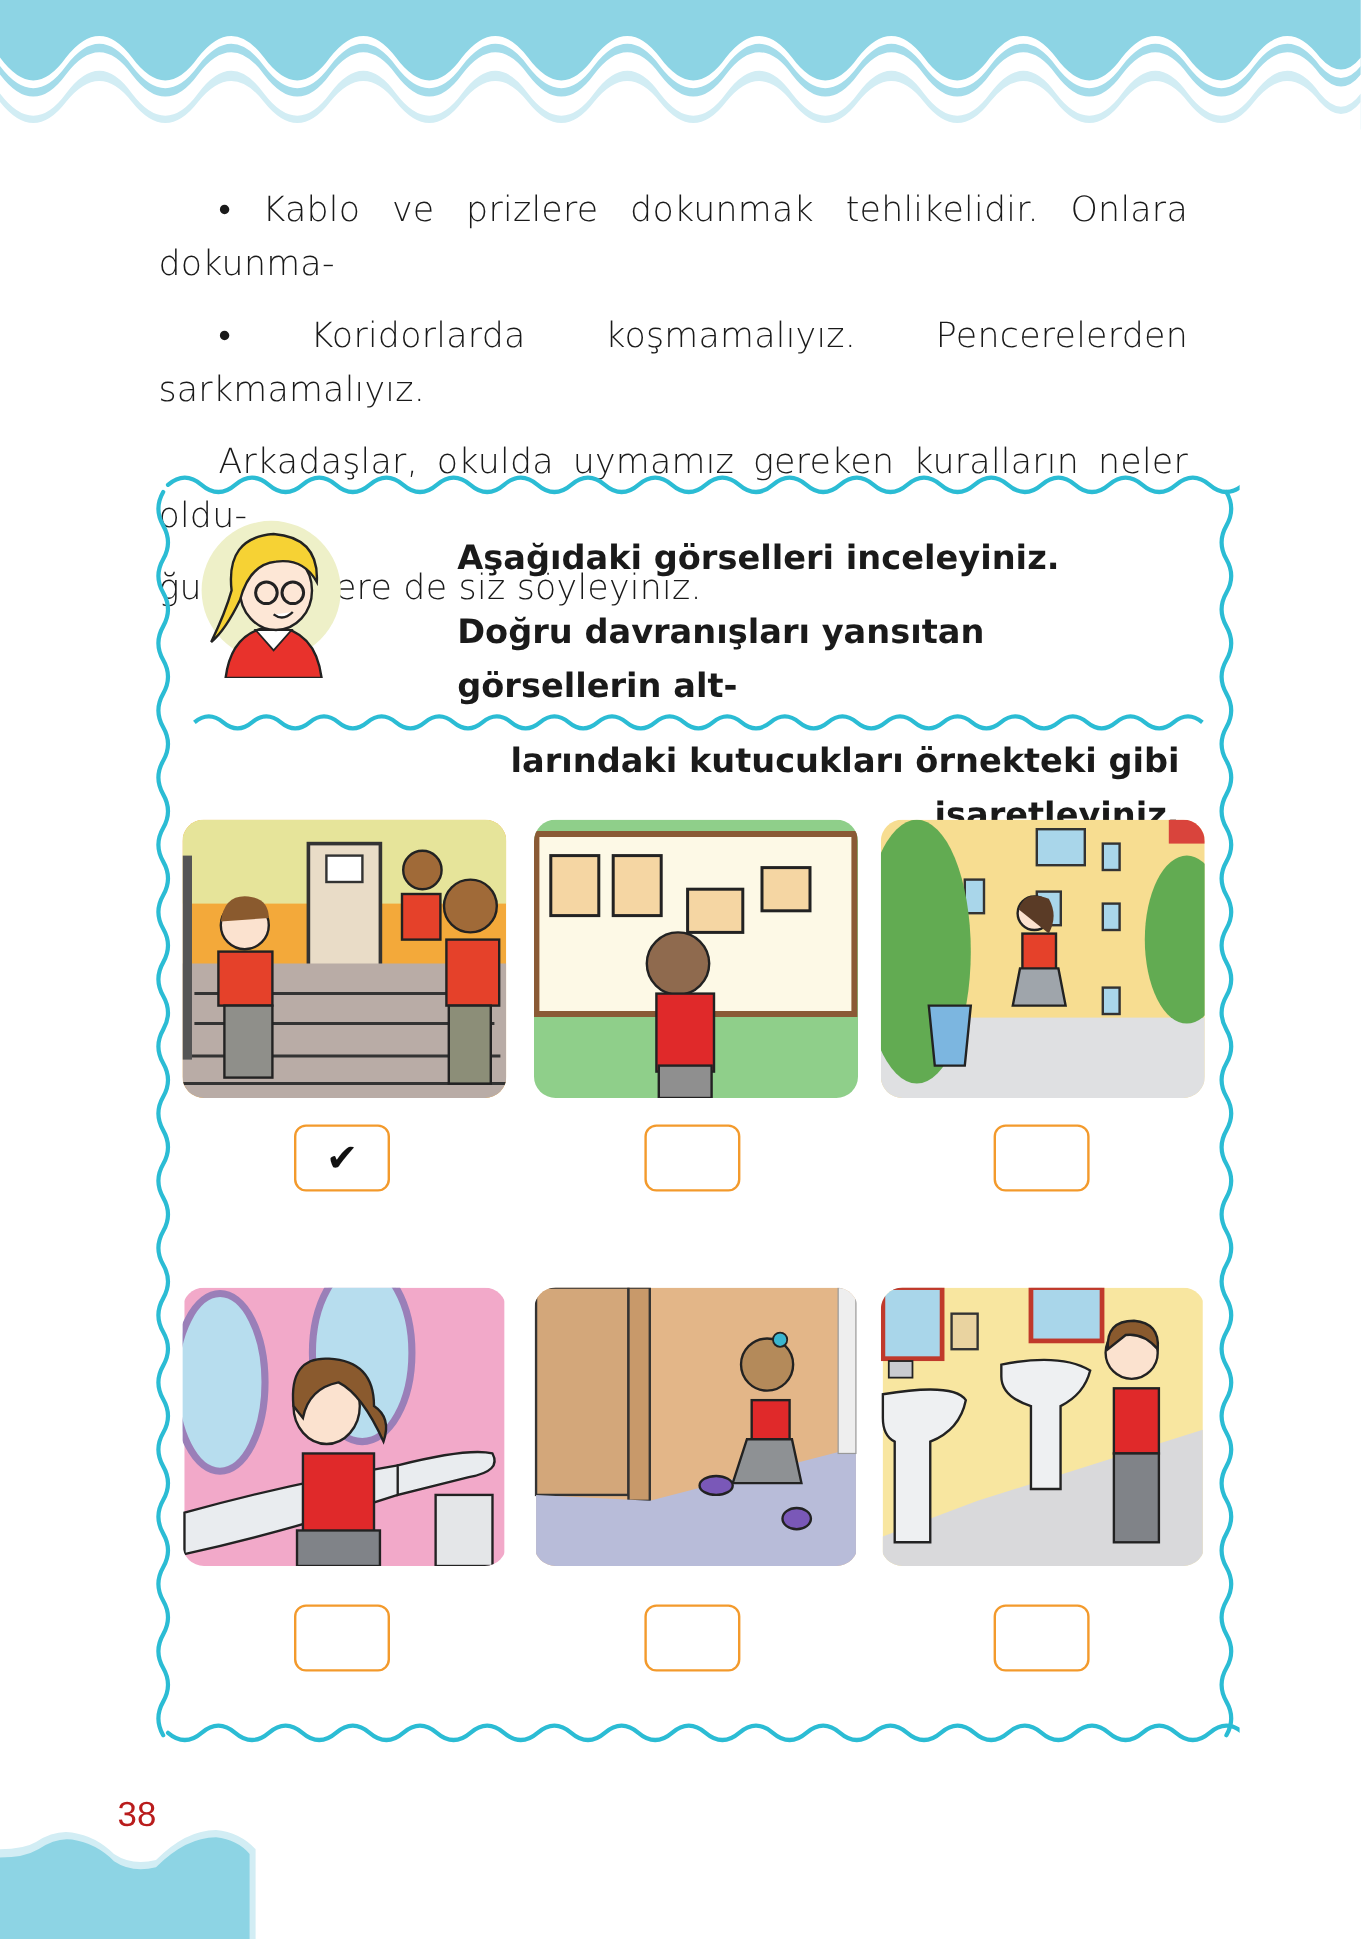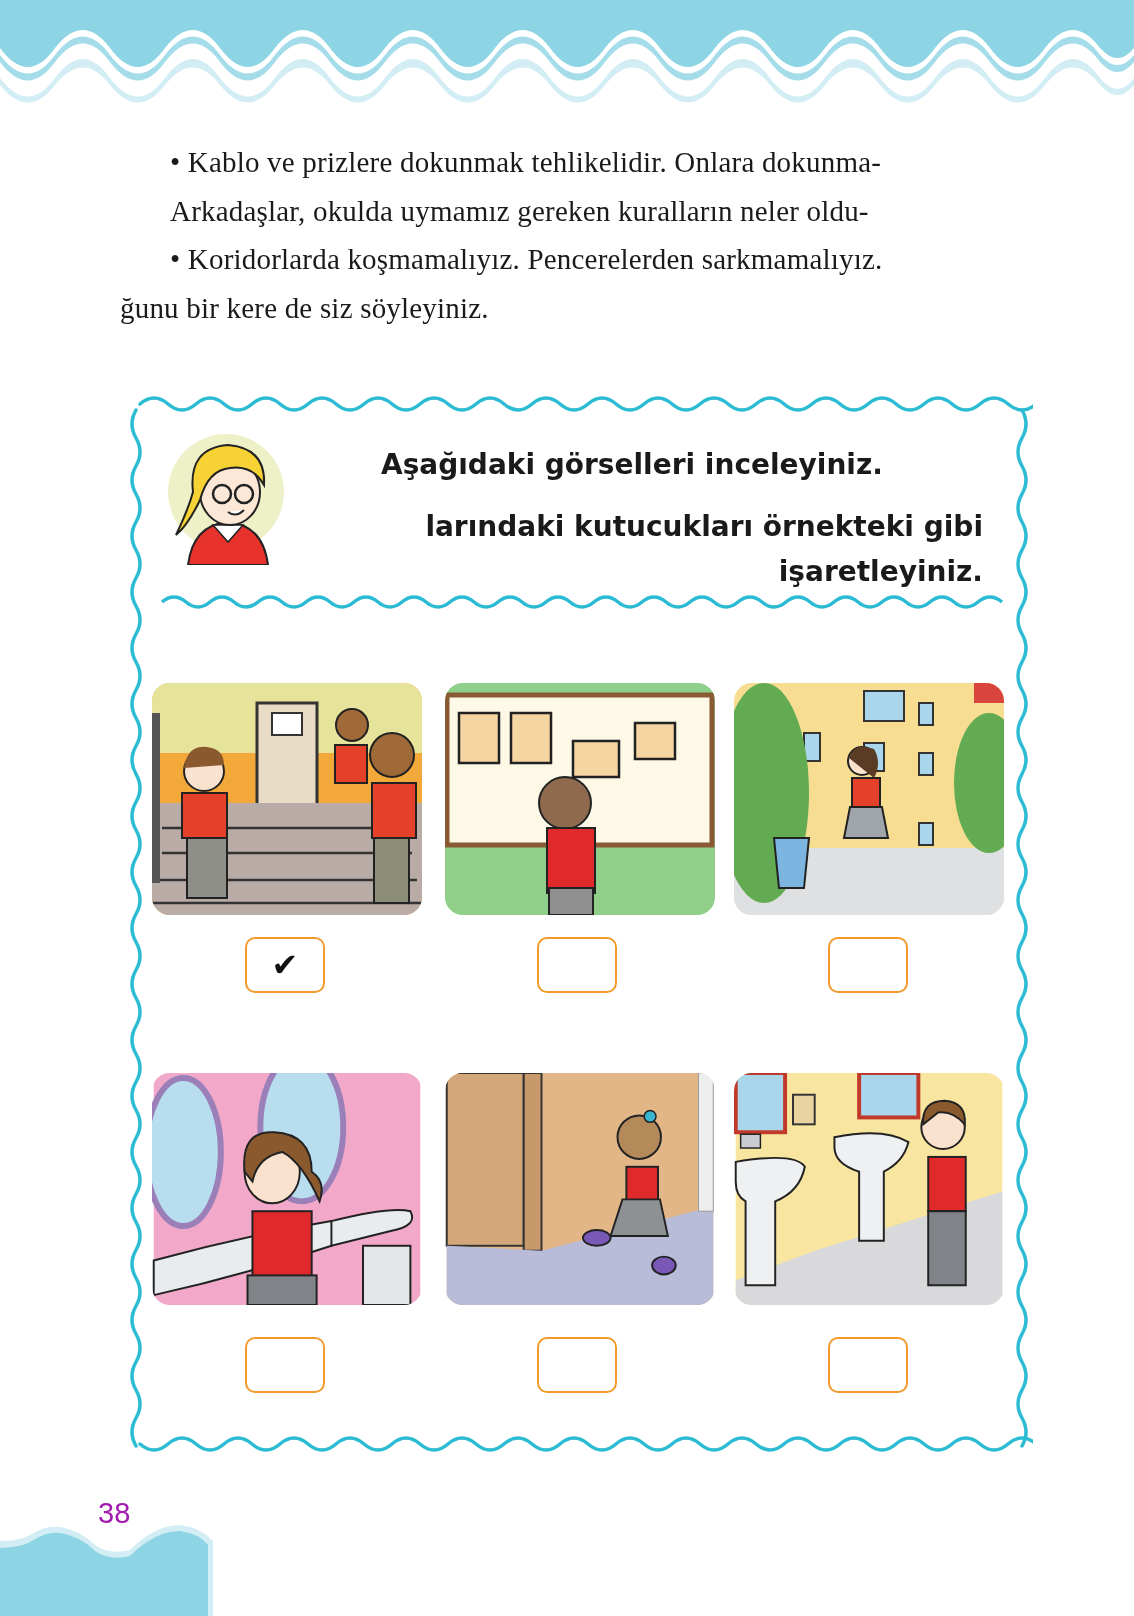--- a/index.html
+++ b/index.html
@@ -1,53 +1,53 @@
 <!DOCTYPE html>
 <html><head>
 <meta charset="utf-8">
 <style>
   html,body{margin:0;padding:0;}
   body{width:1134px;height:1616px;position:relative;background:#ffffff;overflow:hidden;
        font-family:"DejaVu Sans",sans-serif;color:#1a1a1a;}
   .top-band{position:absolute;left:0;top:0;width:1134px;height:110px;}
   .body-text{position:absolute;left:116px;top:136px;width:890px;font-size:29px;line-height:44.5px;
        letter-spacing:0.2px;font-weight:300;}
-  .body-text p{margin:4px;text-align:justify;text-align-last:left;font-family:Liberation Serif, serif;}
+  .body-text p{margin:16px;text-align:justify;text-align-last:left;}
   .indent{text-indent:50px;}
   .frame{position:absolute;left:128px;top:390px;width:905px;height:1068px;}
   .instr{position:absolute;left:300px;top:425px;width:700px;font-size:28px;line-height:45px;font-weight:300;}
   .instr p{margin:17px;font-weight:bold;}
   .instr .l1{padding-left:64px;}
   .instr .l2{padding-left:64px;}
   .instr .l3{margin-left:-24px;text-align:right;}
   .avatar{position:absolute;left:158px;top:430px;width:130px;height:135px;}
   .divider{position:absolute;left:160px;top:592px;width:845px;height:20px;}
   .scene{position:absolute;width:270px;height:232px;border-radius:18px;overflow:hidden;}
   .scene svg{width:100%;height:100%;display:block;}
   .checkbox{position:absolute;width:80px;height:56px;border:2px solid #f39a2c;border-radius:10px;
        box-sizing:border-box;background:#fff;display:flex;align-items:center;justify-content:center;
        font-size:32px;color:#111;cursor:pointer;}
-  .page-num{position:absolute;left:98px;top:1497px;font-size:29px;font-family:"Liberation Sans",sans-serif;color:#a21caf;}
+  .page-num{position:absolute;left:98px;top:1497px;font-size:29px;font-family:"Liberation Sans",sans-serif;color:#b91c1c;}
   .bottom-tab{position:absolute;left:0;top:1525px;width:215px;height:91px;}
 </style>
 </head>
 <body>
 
 <svg class="top-band" viewBox="0 0 1134 110" preserveAspectRatio="none">
   <path d="M0,78 Q28,115 55,78 Q83,40 110,78 Q138,115 165,78 Q193,40 220,78 Q248,115 275,78 Q303,40 330,78 Q358,115 385,78 Q413,40 440,78 Q468,115 495,78 Q523,40 550,78 Q578,115 605,78 Q633,40 660,78 Q688,115 715,78 Q743,40 770,78 Q798,115 825,78 Q853,40 880,78 Q908,115 935,78 Q963,40 990,78 Q1018,115 1045,78 Q1073,40 1100,78 Q1118,100 1134,78 L1134,108 L0,108 Z" fill="#d2edf4"></path>
   <path d="M0,85 Q28,120 55,85 Q83,50 110,85 Q138,120 165,85 Q193,50 220,85 Q248,120 275,85 Q303,50 330,85 Q358,120 385,85 Q413,50 440,85 Q468,120 495,85 Q523,50 550,85 Q578,120 605,85 Q633,50 660,85 Q688,120 715,85 Q743,50 770,85 Q798,120 825,85 Q853,50 880,85 Q908,120 935,85 Q963,50 990,85 Q1018,120 1045,85 Q1073,50 1100,85 Q1118,105 1134,85 L1134,110 L0,110 Z" fill="#ffffff"></path>
   <path d="M0,0 L1134,0 L1134,62 Q1118,82 1100,62 Q1073,25 1045,62 Q1018,99 990,62 Q963,25 935,62 Q908,99 880,62 Q853,25 825,62 Q798,99 770,62 Q743,25 715,62 Q688,99 660,62 Q633,25 605,62 Q578,99 550,62 Q523,25 495,62 Q468,99 440,62 Q413,25 385,62 Q358,99 330,62 Q303,25 275,62 Q248,99 220,62 Q193,25 165,62 Q138,99 110,62 Q83,25 55,62 Q28,99 0,62 Z" fill="#a4dcea"></path>
   <path d="M0,0 L1134,0 L1134,55 Q1118,75 1100,55 Q1073,18 1045,55 Q1018,92 990,55 Q963,18 935,55 Q908,92 880,55 Q853,18 825,55 Q798,92 770,55 Q743,18 715,55 Q688,92 660,55 Q633,18 605,55 Q578,92 550,55 Q523,18 495,55 Q468,92 440,55 Q413,18 385,55 Q358,92 330,55 Q303,18 275,55 Q248,92 220,55 Q193,18 165,55 Q138,92 110,55 Q83,18 55,55 Q28,92 0,55 Z" fill="#ffffff"></path>
   <path d="M0,0 L1134,0 L1134,48 Q1118,68 1100,48 Q1073,12 1045,48 Q1018,86 990,48 Q963,12 935,48 Q908,86 880,48 Q853,12 825,48 Q798,86 770,48 Q743,12 715,48 Q688,86 660,48 Q633,12 605,48 Q578,86 550,48 Q523,12 495,48 Q468,86 440,48 Q413,12 385,48 Q358,86 330,48 Q303,12 275,48 Q248,86 220,48 Q193,12 165,48 Q138,86 110,48 Q83,12 55,48 Q28,86 0,48 Z" fill="#8dd4e4"></path>
 </svg>
 
 <div class="body-text">
   <p class="indent">• Kablo ve prizlere dokunmak tehlikelidir. Onlara dokunma-</p>
+  <p class="indent">• Koridorlarda koşmamalıyız. Pencerelerden sarkmamalıyız.</p>
   <p class="indent">Arkadaşlar, okulda uymamız gereken kuralların neler oldu-</p>
-  <p class="indent">• Koridorlarda koşmamalıyız. Pencerelerden sarkmamalıyız.</p>
   <p>ğunu bir kere de siz söyleyiniz.</p>
 </div>
 
 <svg class="frame" viewBox="0 0 905 1068">
   <g fill="none" stroke="#2bbcd4" stroke-width="3.5" stroke-linecap="round">
     <path d="M12,14 q14,-12 28,0 t28,0 t28,0 t28,0 t28,0 t28,0 t28,0 t28,0 t28,0 t28,0 t28,0 t28,0 t28,0 t28,0 t28,0 t28,0 t28,0 t28,0 t28,0 t28,0 t28,0 t28,0 t28,0 t28,0 t28,0 t28,0 t28,0 t28,0 t28,0 t28,0 t28,0 t28,0 l10,0"></path>
     <path d="M12,1054 q14,12 28,0 t28,0 t28,0 t28,0 t28,0 t28,0 t28,0 t28,0 t28,0 t28,0 t28,0 t28,0 t28,0 t28,0 t28,0 t28,0 t28,0 t28,0 t28,0 t28,0 t28,0 t28,0 t28,0 t28,0 t28,0 t28,0 t28,0 t28,0 t28,0 t28,0 t28,0 t28,0 l10,0"></path>
     <path d="M8,20 q-8,14 0,28 t0,28 t0,28 t0,28 t0,28 t0,28 t0,28 t0,28 t0,28 t0,28 t0,28 t0,28 t0,28 t0,28 t0,28 t0,28 t0,28 t0,28 t0,28 t0,28 t0,28 t0,28 t0,28 t0,28 t0,28 t0,28 t0,28 t0,28 t0,28 t0,28 t0,28 t0,28 t0,28 t0,28 t0,28 t0,28 t0,28"></path>
     <path d="M894,20 q8,14 0,28 t0,28 t0,28 t0,28 t0,28 t0,28 t0,28 t0,28 t0,28 t0,28 t0,28 t0,28 t0,28 t0,28 t0,28 t0,28 t0,28 t0,28 t0,28 t0,28 t0,28 t0,28 t0,28 t0,28 t0,28 t0,28 t0,28 t0,28 t0,28 t0,28 t0,28 t0,28 t0,28 t0,28 t0,28 t0,28 t0,28"></path>
   </g>
@@ -59,20 +59,21 @@
   <path d="M55,95 L70,112 L85,95 Z" fill="#fff" stroke="#222" stroke-width="1.5"></path>
   <ellipse cx="72" cy="62" rx="30" ry="33" fill="#fde7d6" stroke="#222" stroke-width="2"></ellipse>
   <path d="M35,62 Q30,18 70,15 Q108,18 106,55 Q95,35 72,38 Q50,40 42,70 Q30,95 18,105 Q30,80 35,62 Z" fill="#f6d234" stroke="#222" stroke-width="2"></path>
   <circle cx="64" cy="64" r="9" fill="none" stroke="#222" stroke-width="2.5"></circle>
   <circle cx="86" cy="64" r="9" fill="none" stroke="#222" stroke-width="2.5"></circle>
   <path d="M70,82 Q78,88 86,80" fill="#fff" stroke="#222" stroke-width="2"></path>
 </svg>
 
 <div class="instr">
   <p class="l1">Aşağıdaki görselleri inceleyiniz.</p>
+  <p class="l2">Doğru davranışları yansıtan görsellerin alt-</p>
   <p class="l3">larındaki kutucukları örnekteki gibi işaretleyiniz.</p>
 </div>
 
 <svg class="divider" viewBox="0 0 845 20">
   <path d="M2,10 q12,-10 24,0 t24,0 t24,0 t24,0 t24,0 t24,0 t24,0 t24,0 t24,0 t24,0 t24,0 t24,0 t24,0 t24,0 t24,0 t24,0 t24,0 t24,0 t24,0 t24,0 t24,0 t24,0 t24,0 t24,0 t24,0 t24,0 t24,0 t24,0 t24,0 t24,0 t24,0 t24,0 t24,0 t24,0 t24,0" fill="none" stroke="#2bbcd4" stroke-width="3.5"></path>
 </svg>
 
 <div class="scene" style="left:152px;top:683px;">
   <svg viewBox="0 0 270 232">
     <rect width="270" height="232" fill="#f3a93a"></rect>

